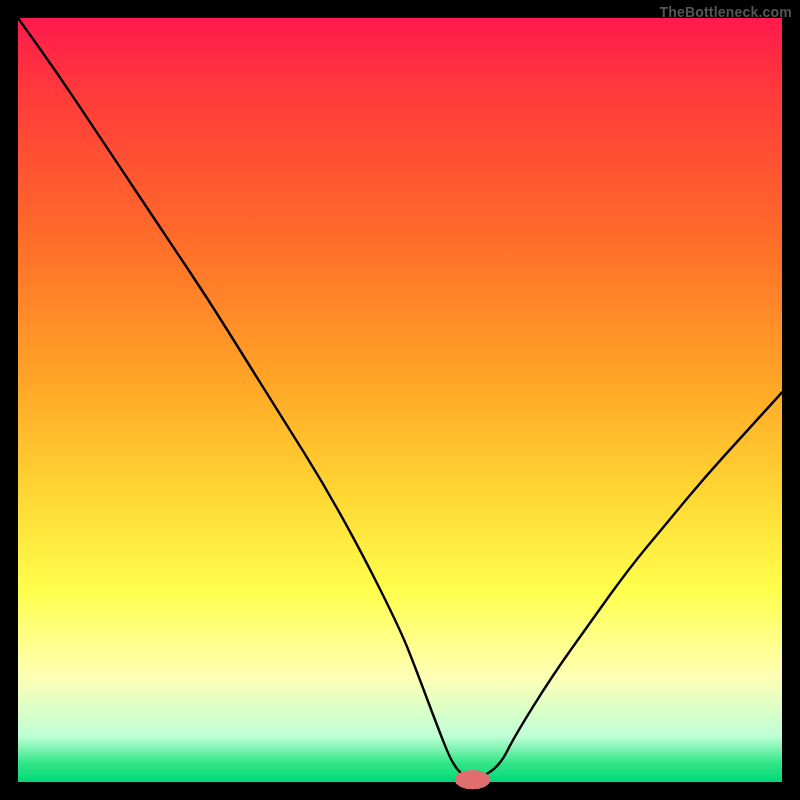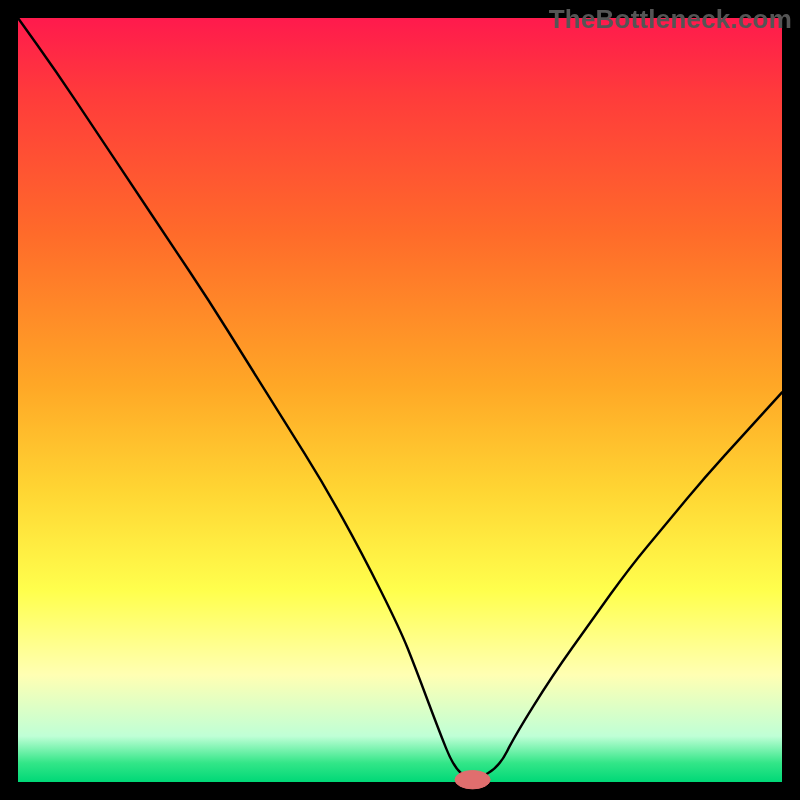--- a/index.html
+++ b/index.html
@@ -15,21 +15,21 @@
     position: relative;
     width: 800px;
     height: 800px;
     background: #000;
   }
   .watermark {
     position: absolute;
     top: 4px;
     right: 8px;
     color: #555;
-    font-size: 26px;
+    font-size: 14px;
     font-weight: 600;
     letter-spacing: 0.2px;
     z-index: 10;
   }
   .plot-area {
     position: absolute;
     left: 18px;
     top: 18px;
     width: 764px;
     height: 764px;

